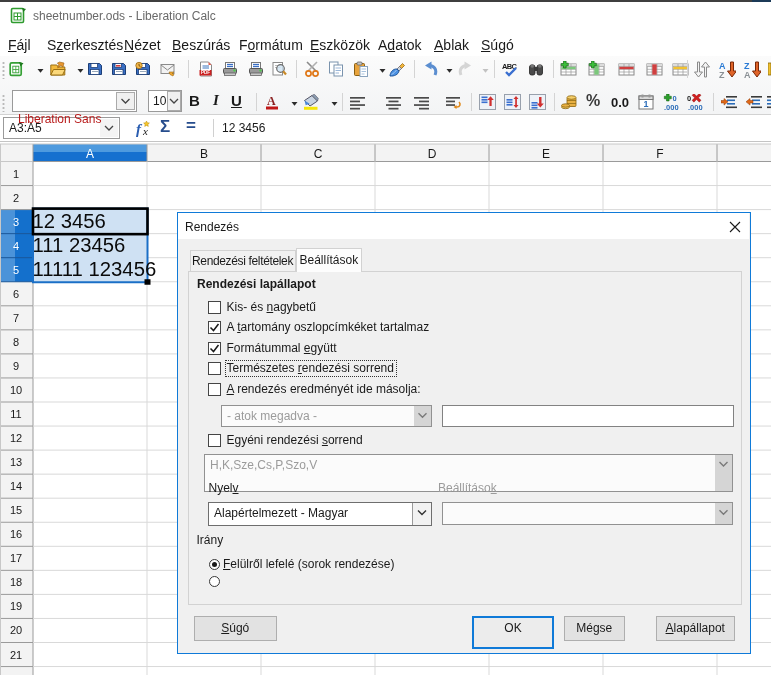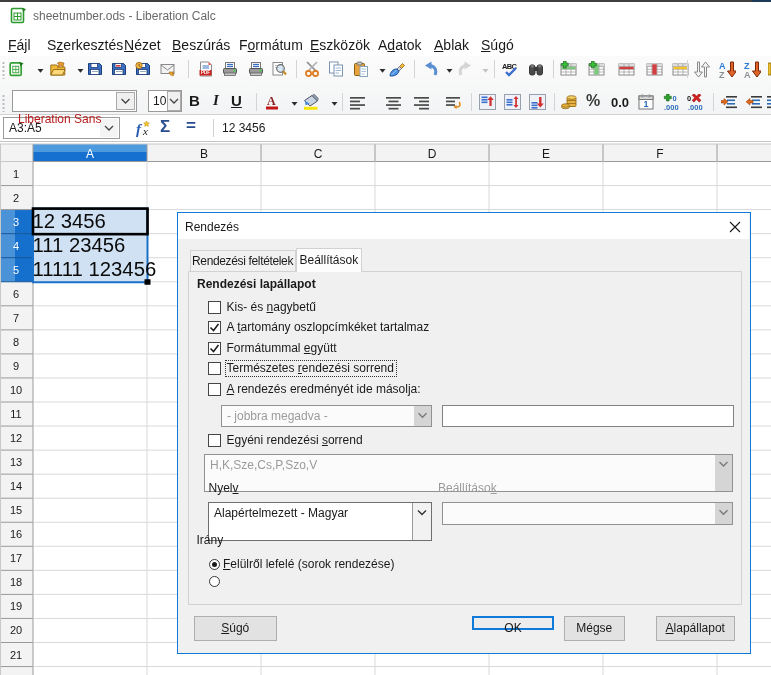--- a/index.html
+++ b/index.html
@@ -535,49 +535,49 @@
     <div class="cbx" style="left:30px;top:128.6px"></div>
     <svg class="a" style="left:30px;top:128.6px;z-index:2" width="13" height="13">
       <path d="M2.5 6.5l3 3 5-6.5" fill="none" stroke="#1a1a1a" stroke-width="1.5"></path>
     </svg>
     <div class="dlbl" style="left:48.5px;top:127.6px">Formátummal <u>e</u>gyütt</div>
     <div class="cbx" style="left:30px;top:149px"></div>
     <div class="cbx" style="left:30px;top:170px"></div>
     <div class="dlbl" style="left:48.5px;top:169px"><u>A</u> rendezés eredményét ide másolja:</div>
     <div class="dlbl" style="left:46.5px;top:146.5px;border:1px dotted #333;padding:0px 2px 1px 1px">Természetes <u>r</u>endezési sorrend</div>
     <div class="combo" style="left:43px;top:191.5px;width:210.5px;height:22.5px">
-      <div class="tx">- jobbra megadva -</div>
+      <div class="tx">- atok megadva -</div>
       <div class="bt"><svg width="17" height="20.5">
           <path d="M4.5 7.25l4 4 4-4" fill="none" stroke="#7a7a7a" stroke-width="1.4"></path>
         </svg></div>
     </div>
     <div class="a" style="left:264px;top:191.5px;width:291.5px;height:22.5px;background:#fff;border:1px solid #828282"></div>
     <div class="cbx" style="left:30px;top:220.8px"></div>
     <div class="dlbl" style="left:48.5px;top:219.8px">Egyéni rendezési <u>s</u>orrend</div>
     <div class="combo" style="left:26px;top:240.5px;width:528.5px;height:38px">
       <div class="tx">H,K,Sze,Cs,P,Szo,V</div>
       <div class="bt"><svg width="17" height="20">
           <path d="M4.5 7.0l4 4 4-4" fill="none" stroke="#7a7a7a" stroke-width="1.4"></path>
         </svg></div>
     </div>
     <div class="dlbl" style="left:30.5px;top:268px">Nyel<u>v</u></div>
     <div class="dlbl" style="left:260px;top:268px;color:#9b9b9b">Beállításo<u>k</u></div>
-    <div class="a" style="left:30px;top:288.5px;width:223.5px;height:39px;background:#fff;border:1px solid #6e6e6e">
+    <div class="a" style="left:30px;top:288.5px;width:223.5px;height:24px;background:#fff;border:1px solid #6e6e6e">
       <div class="a" style="left:5px;top:3px;font-size:12px;color:#1a1a1a;white-space:pre">Alapértelmezett - Magyar</div>
       <div class="a" style="right:0;top:0;bottom:0;width:19px;background:#f2f2f2;border-left:1px solid #9a9a9a"><svg width="18" height="21">
           <path d="M5 7.5l4 4 4-4" fill="none" stroke="#333" stroke-width="1.4"></path>
         </svg></div>
     </div>
     <div class="combo" style="left:264px;top:289px;width:290.5px;height:22.5px">
       <div class="tx"></div>
       <div class="bt"><svg width="17" height="20.5">
           <path d="M4.5 7.25l4 4 4-4" fill="none" stroke="#7a7a7a" stroke-width="1.4"></path>
         </svg></div>
     </div>
     <div class="dlbl" style="left:18.5px;top:320px;font-weight:normal">Irány</div>
     <div class="rad" style="left:30.5px;top:345.5px"></div>
     <div class="a" style="left:33.5px;top:348.5px;width:5px;height:5px;border-radius:50%;background:#1a1a1a;z-index:2"></div>
     <div class="dlbl" style="left:45px;top:344px"><u>F</u>elülről lefelé (sorok rendezése)</div>
     <div class="rad" style="left:30.5px;top:362.5px"></div>
     <div class="btn" style="left:16px;top:402.5px;width:82.5px;height:25px;line-height:23px"><u>S</u>úgó</div>
-    <div class="btn" style="left:294px;top:402.5px;width:82px;height:14px;line-height:21px;border:2px solid #0f7ad8;background:#ececec">OK</div>
+    <div class="btn" style="left:294px;top:402.5px;width:82px;height:33px;line-height:21px;border:2px solid #0f7ad8;background:#ececec">OK</div>
     <div class="btn" style="left:385.5px;top:402.5px;width:61.5px;height:25px;line-height:23px">Mégse</div>
     <div class="btn" style="left:478px;top:402.5px;width:78.5px;height:25px;line-height:23px"><u>A</u>lapállapot</div>
   </div>
 </body></html>

